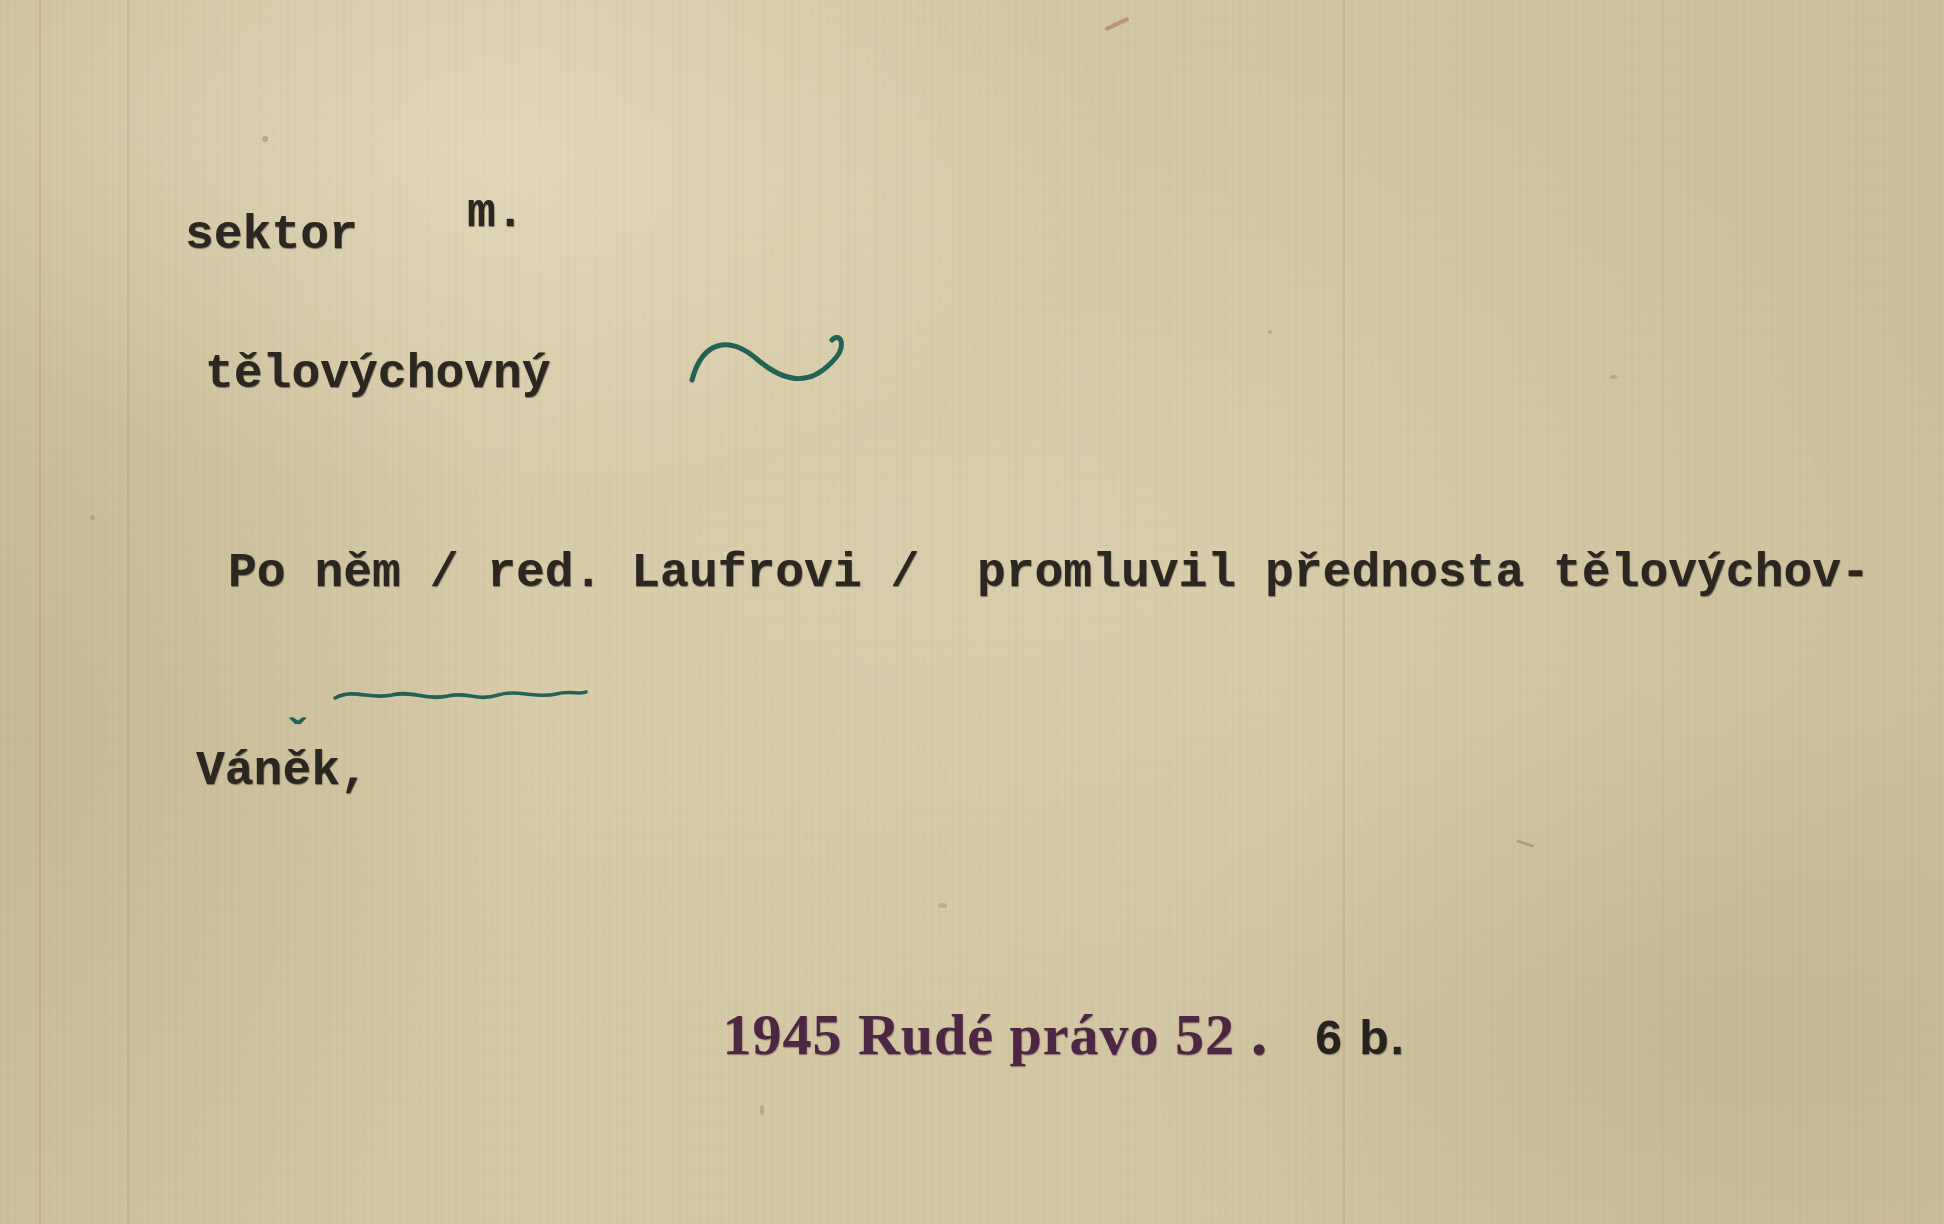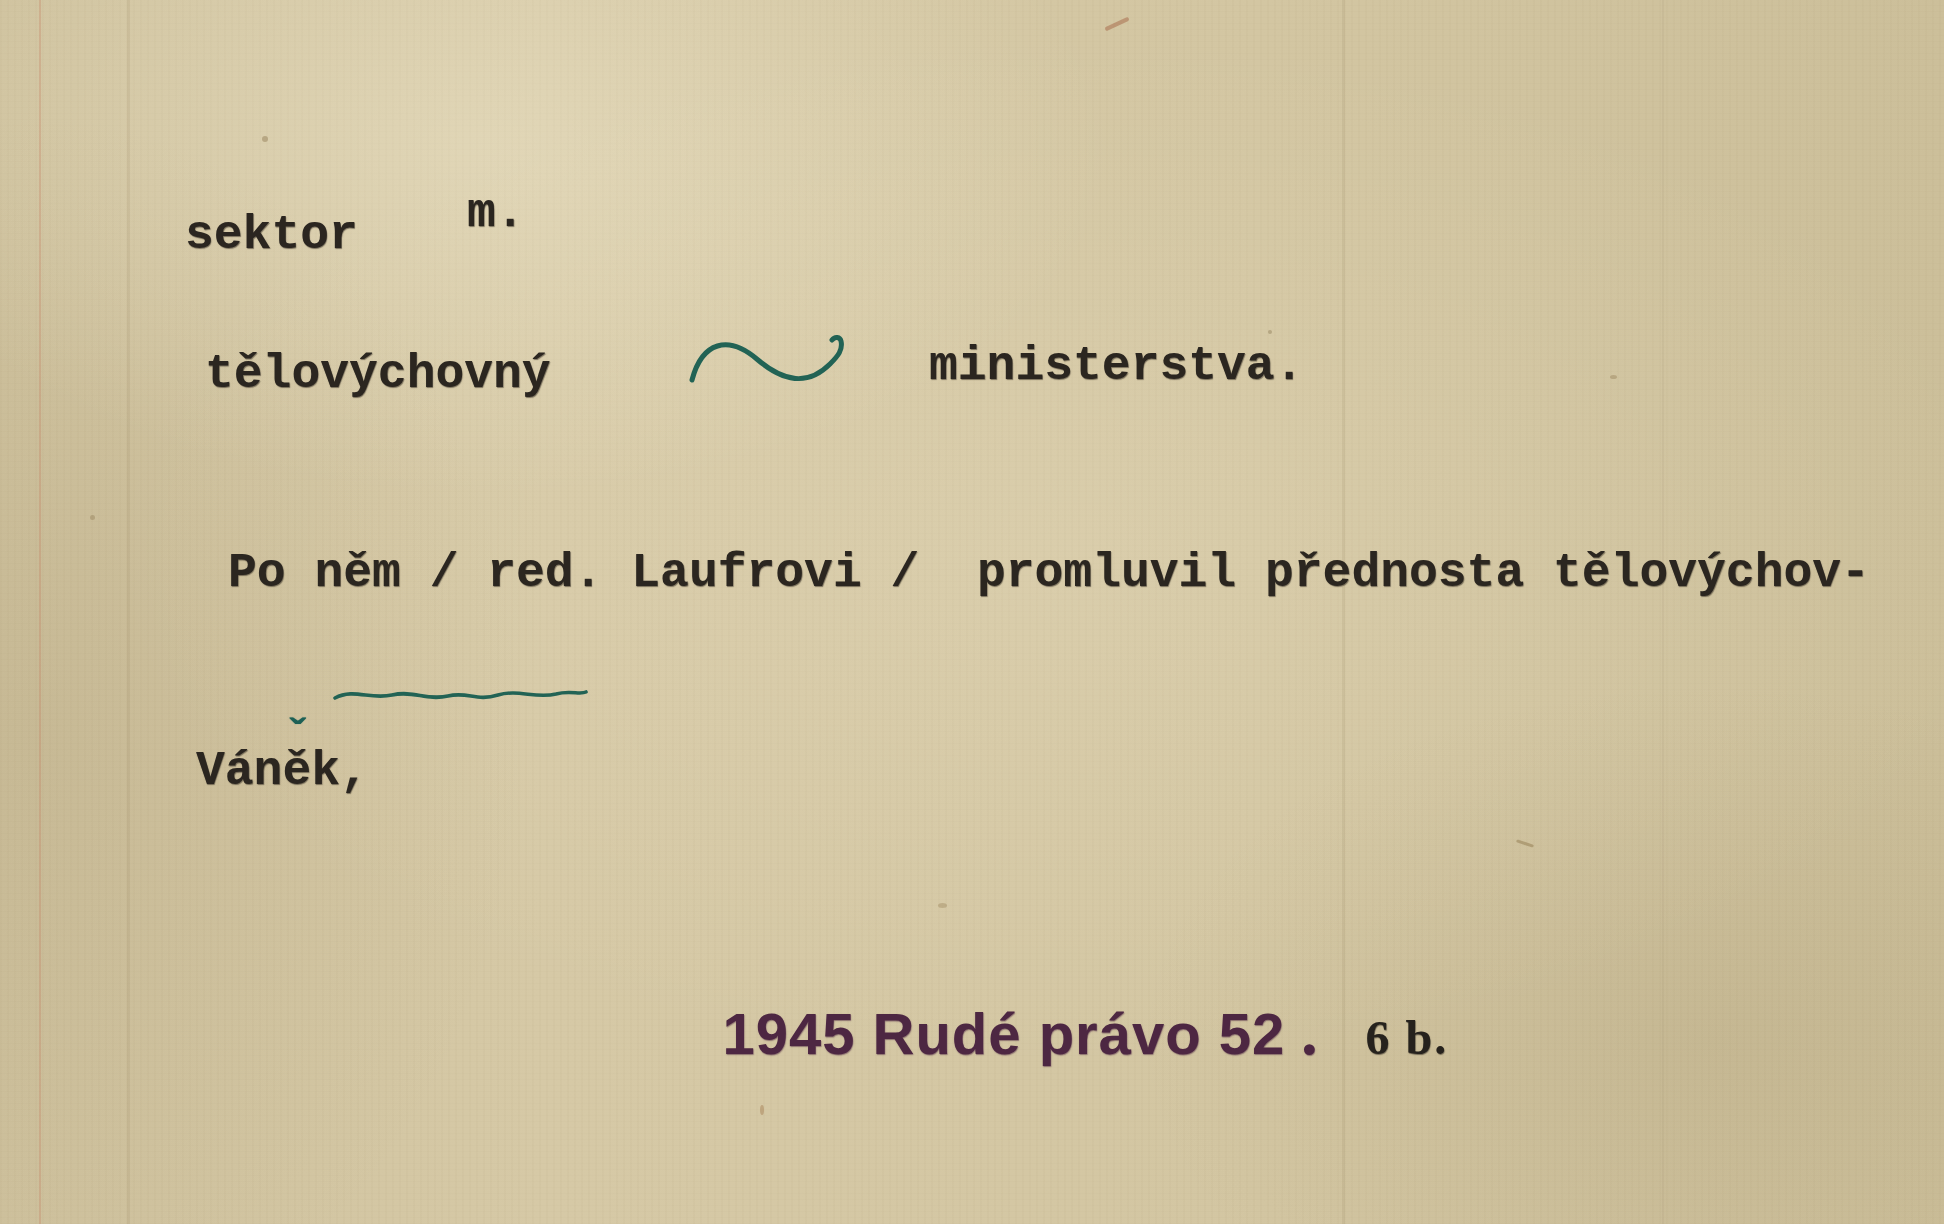--- a/index.html
+++ b/index.html
@@ -21,34 +21,34 @@
   .typed{
     position:absolute;
     font-size:48px;line-height:1;font-weight:bold;
     color:#2b2620;
     white-space:pre;
     letter-spacing:0;
     text-shadow:0.6px 0.6px 1px rgba(45,38,30,0.55);
   }
   .stamp-line{position:absolute;left:684px;top:982px;white-space:pre;}
   .stamp{
-    font-family:Liberation Sans, sans-serif;
+    font-family:Liberation Serif, serif;
     font-weight:bold;font-size:58px;line-height:1;
     color:#4d2742;letter-spacing:1px;
     text-shadow:0.5px 0.5px 1.2px rgba(77,39,66,0.55);
   }
   .stamp-dot{
     font-family:"DejaVu Serif","Liberation Serif",serif;
     font-weight:bold;font-size:58px;color:#4d2742;
     margin-left:14px;
     text-shadow:0.5px 0.5px 1px rgba(77,39,66,0.5);
   }
   .typed-pages{
     font-size:48px;font-weight:bold;color:#26221d;
-    font-family:Liberation Serif, serif;
+    font-family:Liberation Sans, sans-serif;
     margin-left:46px;letter-spacing:2px;
     text-shadow:0.6px 0.6px 1px rgba(40,35,28,0.55);
   }
   .mark{position:absolute;}
   .hacek-overlay{
     position:absolute;left:284px;top:716px;
     font-size:46px;font-weight:bold;color:#1d6055;line-height:1;
     text-shadow:0 0 1px rgba(29,96,85,0.6);
   }
   .crease{position:absolute;top:0;bottom:0;}
@@ -87,21 +87,20 @@
 
   <div class="typed" style="left:185px;top:211px;">sektor</div>
   <div class="typed" style="left:467px;top:189px;">m.</div>
 
   <div class="typed" style="left:205px;top:350px;">tělovýchovný</div>
 
   <svg class="mark" style="left:686px;top:328px;" width="176" height="66" viewBox="0 0 176 66">
     <path d="M 6 52 C 16 14, 42 6, 72 32 C 98 54, 122 58, 144 36 C 152 28, 157 22, 155 13 C 154 9, 149 8, 146 12" fill="none" stroke-width="5" stroke-linecap="round" stroke="#226355"></path>
   </svg>
 
-  <div class="typed" style="left:929px;top:342px;">ministerstva.</div>
 
   <div class="typed" style="left:196px;top:549px;margin-left:32px;">Po něm / red. Laufrovi /  promluvil přednosta tělovýchov-</div>
   <div class="typed" style="left:196px;top:747px;">Váněk,</div>
 
   <div class="hacek-overlay">ˇ</div>
 
   <svg class="mark" style="left:330px;top:684px;" width="262" height="24" viewBox="0 0 262 24">
     <path d="M 5 14 C 24 4, 40 16, 62 11 C 84 6, 96 17, 118 12 C 138 7, 146 18, 168 11 C 188 5, 206 15, 226 10 C 240 6, 250 11, 256 8" fill="none" stroke-width="3.6" stroke-linecap="round" stroke="#226355"></path>
   </svg>
 

